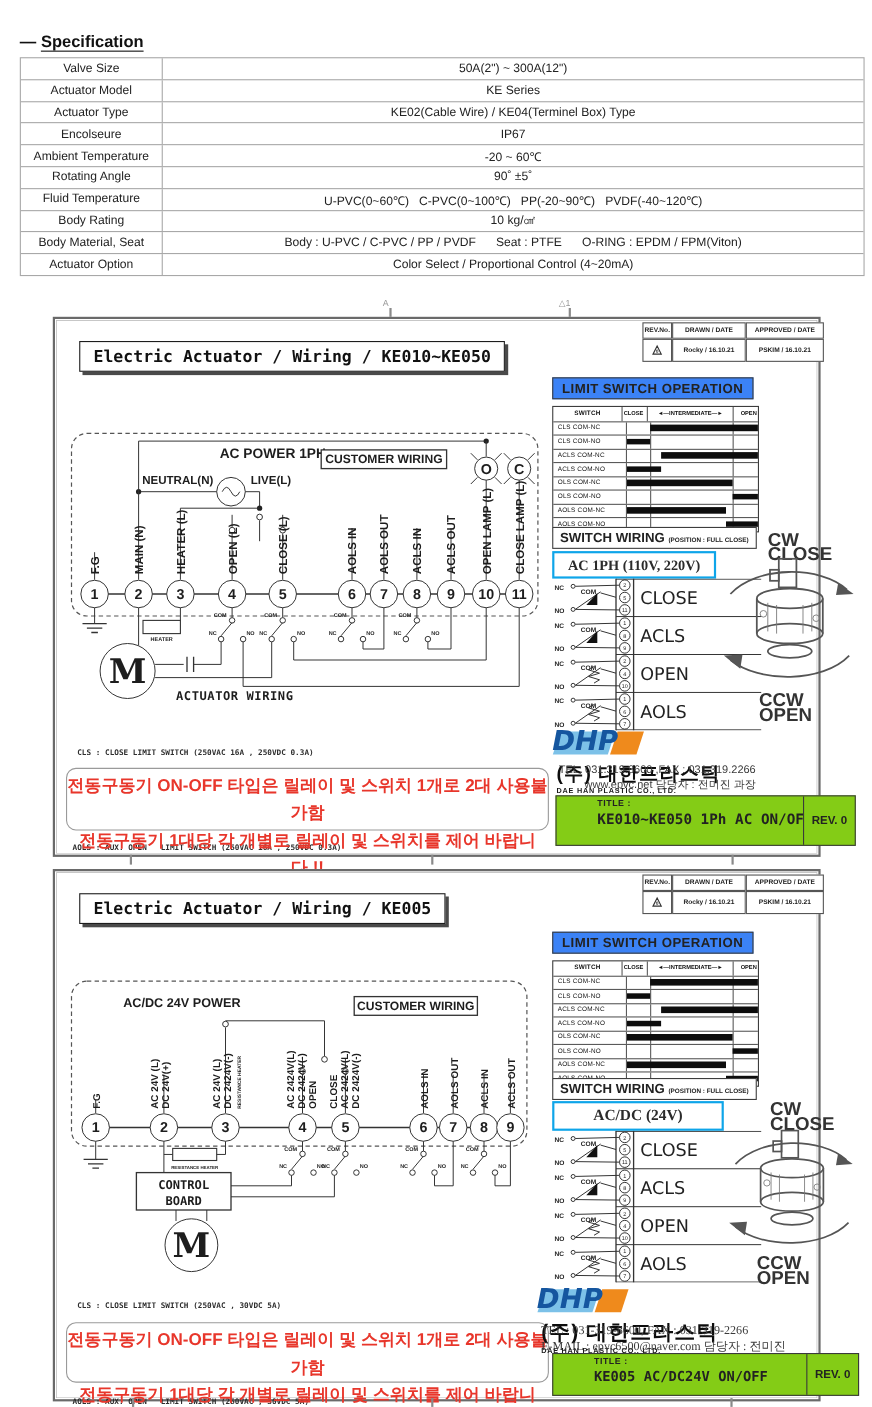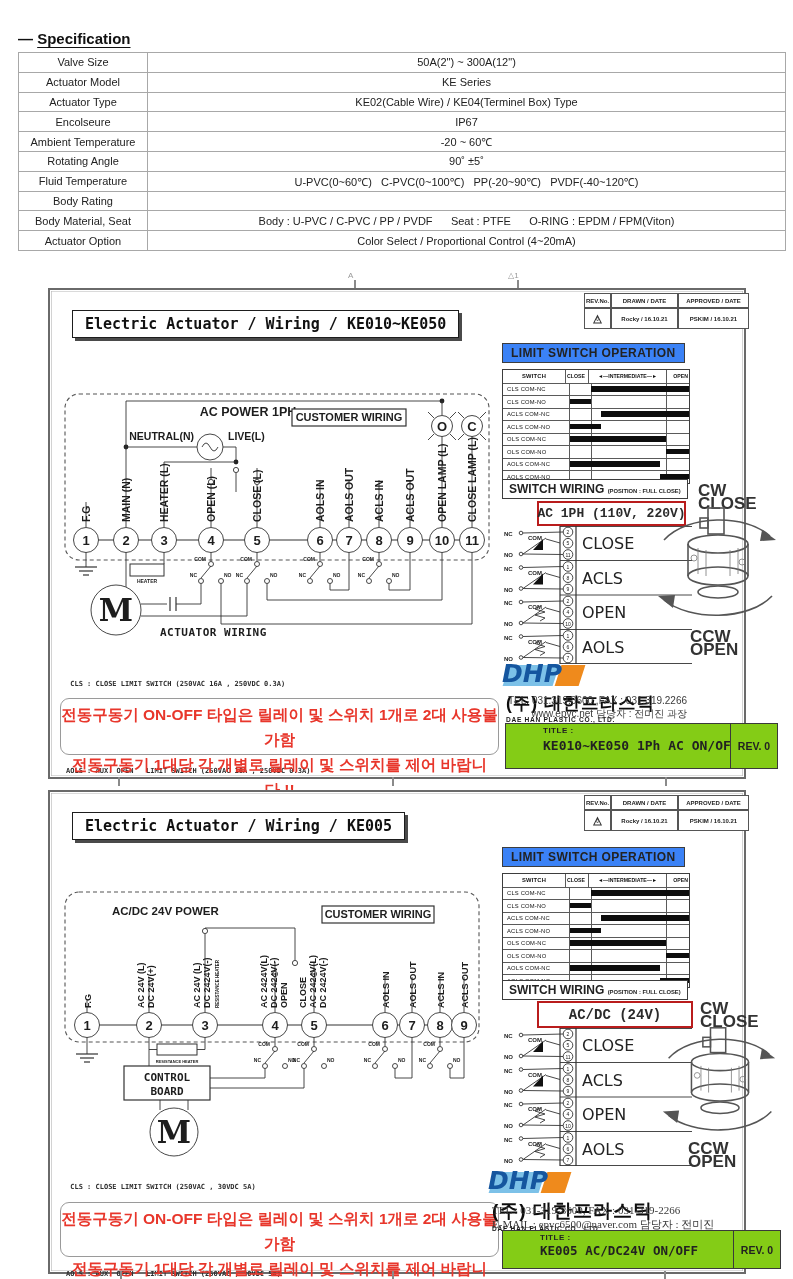--- a/index.html
+++ b/index.html
@@ -38,22 +38,22 @@
   .head .lso-name{justify-content:center;padding-left:0;font-weight:700;}
   .lso-track{flex:1;position:relative;}
   .gl{position:absolute;top:0;bottom:0;width:1px;background:#5a5a5a;}
   .g1{left:18%;} .g2{left:81%;}
   .bar{position:absolute;top:2.6px;height:5.6px;background:#0d0d0d;}
   .zl{position:absolute;font-size:5.2px;top:3.2px;font-weight:700;color:#111;white-space:nowrap;}
   .z-close{left:1px;} .z-mid{left:50%;transform:translateX(-50%);} .z-open{right:1px;}
 
   .swt{position:absolute;border:1px solid #3d3d3d;padding:2px 6px;font-size:12px;font-weight:600;color:#222;background:#fff;white-space:nowrap;}
   .swt small{font-size:5.8px;font-weight:700;}
-  .pwr{position:absolute;border:2px solid #b91c1c;display:flex;align-items:center;justify-content:center;
-       font-family:Liberation Mono, monospace;font-weight:600;color:#2b2b2b;background:#fff;white-space:nowrap;margin-left:35px;}
+  .pwr{position:absolute;border:2px solid #0ea5e9;display:flex;align-items:center;justify-content:center;
+       font-family:Liberation Serif, serif;font-weight:600;color:#2b2b2b;background:#fff;white-space:nowrap;}
   #pwr1{left:452px;top:211px;width:145px;height:21px;font-size:13px;}
   #pwr2{left:452px;top:209px;width:152px;height:23px;font-size:14px;}
 
   .groups{position:absolute;left:452px;top:236px;}
   .groups text{fill:#222;}
   .g-lbl{font-family:"DejaVu Sans",sans-serif;font-size:16px;fill:#3d3d3d;}
   .g-sm{font-size:6px;font-weight:600;}
   .g-num{font-size:5px;}
   .wire{stroke:#333;stroke-width:0.9;fill:none;}
   .wire2{stroke:#333;stroke-width:1.2;fill:none;}
@@ -148,20 +148,21 @@
       <div class="spec-value">90˚ ±5˚</div>
     </div>
 
     <div class="spec-row">
       <div class="spec-label">Fluid Temperature</div>
       <div class="spec-value">U-PVC(0~60℃)   C-PVC(0~100℃)   PP(-20~90℃)   PVDF(-40~120℃)</div>
     </div>
 
     <div class="spec-row">
       <div class="spec-label">Body Rating</div>
+      <div class="spec-value">10 kg/㎠</div>
     </div>
 
     <div class="spec-row">
       <div class="spec-label">Body Material, Seat</div>
       <div class="spec-value">Body : U-PVC / C-PVC / PP / PVDF      Seat : PTFE      O-RING : EPDM / FPM(Viton)</div>
     </div>
 
     <div class="spec-row">
       <div class="spec-label">Actuator Option</div>
       <div class="spec-value">Color Select / Proportional Control (4~20mA)</div>

